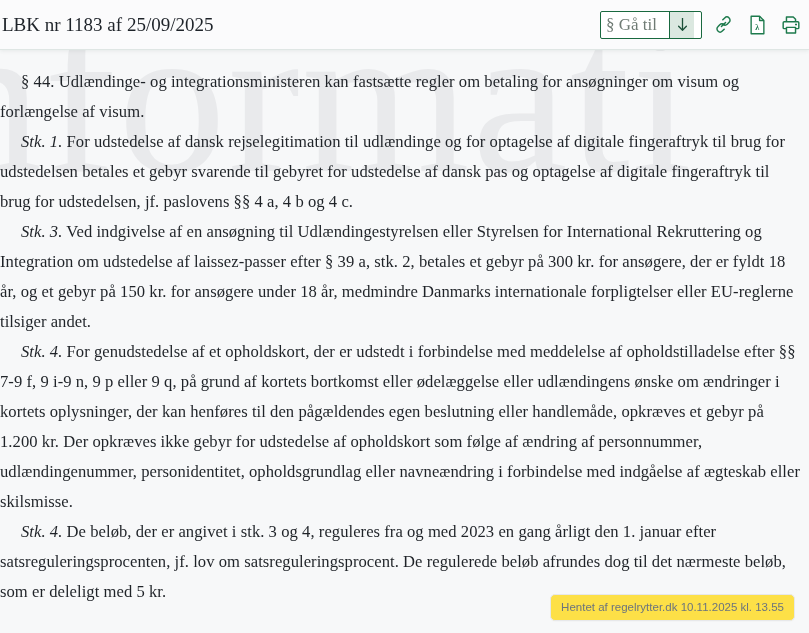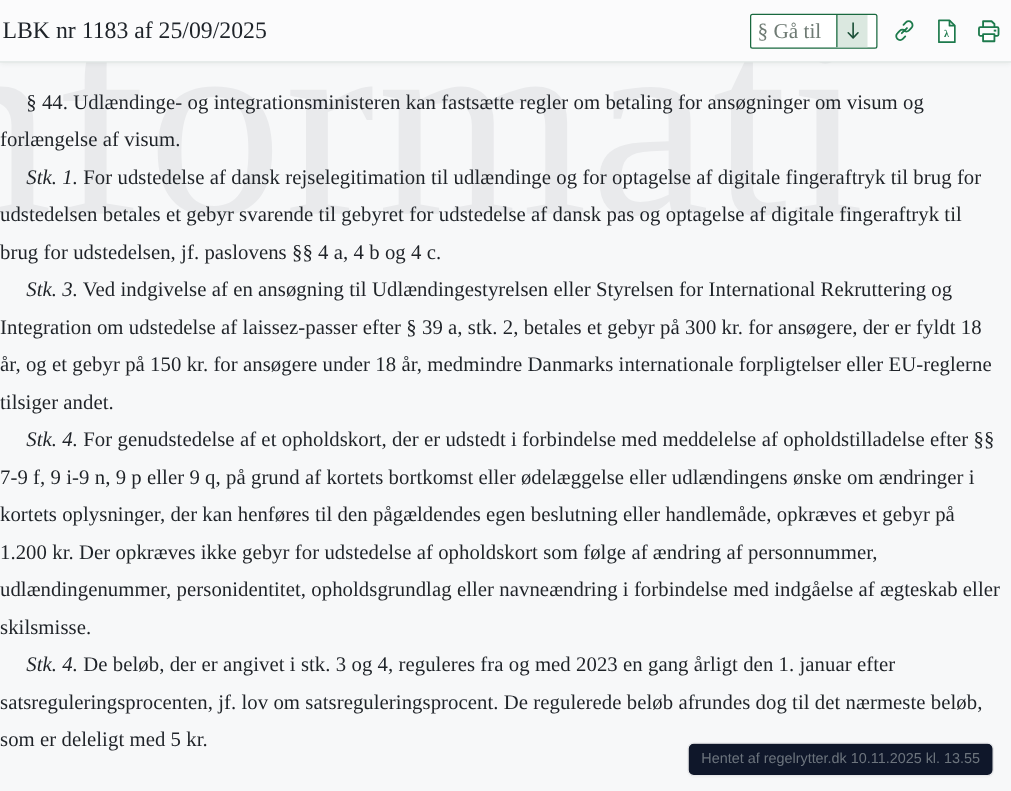--- a/index.html
+++ b/index.html
@@ -151,21 +151,21 @@
   .para em,
   .para .stk {
     font-style: italic;
   }
 
   
   .fetch-badge {
     position: absolute;
     right: 14px;
     bottom: 12px;
-    background: #0f172a;
+    background: #fde047;
     border: 1px solid #e7e8ea;
     border-radius: 5px;
     padding: 5px 10px 6px;
     font-family: "Liberation Sans", "DejaVu Sans", sans-serif;
     font-size: 11.5px;
     line-height: 14px;
     color: #6c747d;
     white-space: nowrap;
     z-index: 6;
     box-shadow: 0 1px 1px rgba(0,0,0,0.02);

